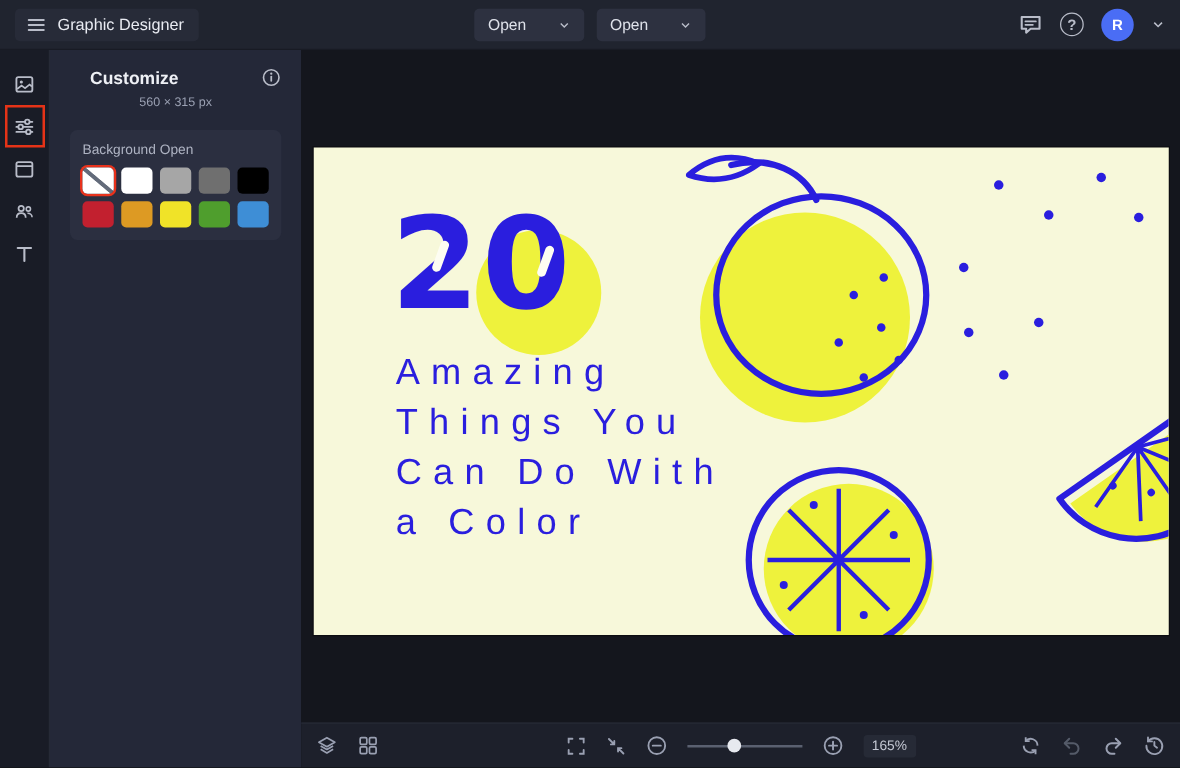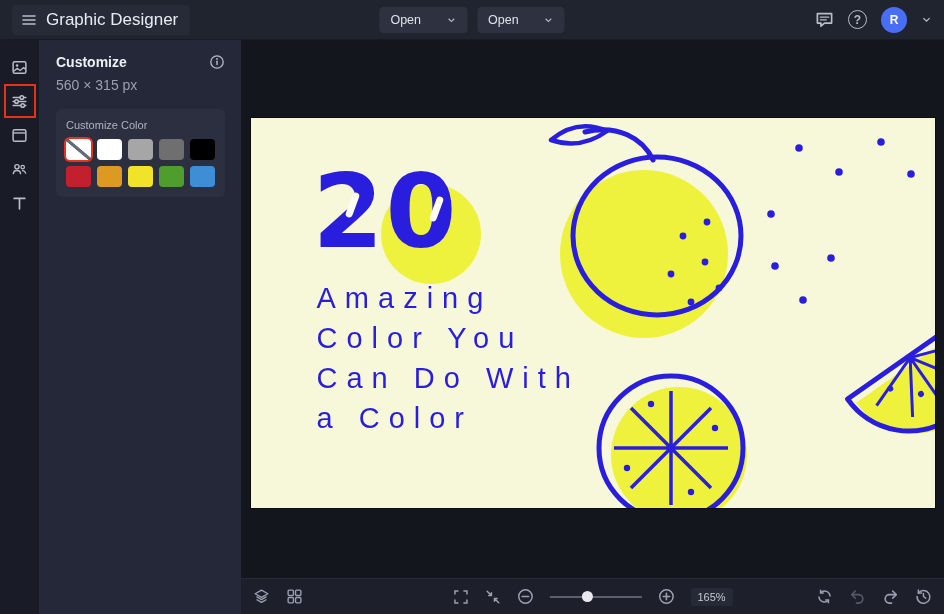--- a/index.html
+++ b/index.html
@@ -5,21 +5,21 @@
   * { margin:0; padding:0; box-sizing:border-box; }
   html,body { width:944px; height:614px; overflow:hidden; background:#121419;
               font-family:"Liberation Sans", sans-serif; }
   .app { display:flex; flex-direction:column; width:944px; height:614px; }
 
   
   .topbar { flex:0 0 40px; background:#20242f; display:flex; align-items:center;
             padding:0 12px; position:relative; border-bottom:1px solid #181b24; }
   .app-chip { display:flex; align-items:center; gap:9px; background:#272b38;
               border-radius:4px; padding:5px 12px 5px 9px; cursor:pointer; }
-  .app-chip .title { color:#e9ebf2; font-size:17px; }
+  .app-chip .title { color:#e9ebf2; font-size:13px; }
   .topbar-center { position:absolute; left:50%; transform:translateX(-50%);
                    display:flex; gap:10px; }
   .tb-btn { display:flex; align-items:center; gap:25px; background:#2d3140;
             border:none; border-radius:4px; padding:6px 11px; color:#dfe2ea;
             font-size:12.5px; font-family:inherit; cursor:pointer; }
   .topbar-right { margin-left:auto; display:flex; align-items:center; gap:14px; }
   .icon { display:inline-flex; color:#b9bdc9; }
   .help-circle { width:19px; height:19px; border:1.6px solid #b9bdc9; border-radius:50%;
                  display:flex; align-items:center; justify-content:center;
                  color:#b9bdc9; font-size:12px; font-weight:700; }
@@ -32,26 +32,26 @@
 
   .rail { width:40px; background:#191c26; border-right:1px solid #262a36;
           display:flex; flex-direction:column; align-items:center; padding-top:10px; }
   .rail-item { width:40px; height:34px; display:flex; align-items:center;
                justify-content:center; color:#8d93a5; position:relative; cursor:pointer; }
   .rail-item.active { color:#e8eaf2; }
   .highlight-box { position:absolute; left:4px; right:4px; top:0; bottom:0;
                    border:2px solid #e53317; pointer-events:none; }
 
   .panel { width:201px; background:#242838; padding:14px 16px; }
-  .panel-head { display:flex; justify-content:space-between; }
+  .panel-head { display:flex; justify-content:space-between;margin-left:16px; }
   .panel-title { color:#eef0f5; font-size:14px; font-weight:700; }
   .resize-btn { width:100%; margin-top:16px; background:#8f93f0; color:#1d2133;
                 border:none; border-radius:5px; padding:6px 0; font-size:12px;
                 font-family:inherit; cursor:pointer; }
-  .dims { color:#9aa0b2; font-size:14px; margin-top:7px; }
+  .dims { text-align:center; color:#9aa0b2; font-size:10px; margin-top:7px; }
   .bg-card { margin-top:16px; background:#2b2f40; border-radius:6px; padding:10px; }
   .bg-label { color:#aeb3c2; font-size:11px; margin-bottom:8px; }
   .swatches { display:flex; flex-wrap:wrap; gap:6px; }
   .swatch { width:25px; height:21px; border-radius:4px; cursor:pointer; }
   .swatch.none { background:linear-gradient(to top right,#fff 44%,#636b7a 46%,#636b7a 54%,#fff 56%); }
   .swatch.selected { box-shadow:0 0 0 2px #e8321c; }
 
   
   .canvas-col { flex:1; display:flex; flex-direction:column; min-width:0; background:#14161d; }
   .canvas-wrap { flex:1; display:flex; justify-content:center; align-items:flex-start;
@@ -194,21 +194,21 @@
               <circle cx="8" cy="8" r="6.2" fill="none" stroke="currentColor" stroke-width="1.3"></circle>
               <path d="M8 7.2v3.4" stroke="currentColor" stroke-width="1.4" stroke-linecap="round"></path>
               <circle cx="8" cy="4.9" r=".9" fill="currentColor"></circle>
             </svg>
         </span>
       </div>
 
       <div class="dims">560 × 315 px</div>
 
       <div class="bg-card">
-        <div class="bg-label">Customize Color</div>
+        <div class="bg-label">Background Open</div>
         <div class="swatches">
             <div class="swatch none selected"></div>
             <div class="swatch" style="background: rgb(255, 255, 255);"></div>
             <div class="swatch" style="background: rgb(166, 166, 166);"></div>
             <div class="swatch" style="background: rgb(111, 111, 111);"></div>
             <div class="swatch" style="background: rgb(0, 0, 0);"></div>
             <div class="swatch" style="background: rgb(194, 32, 47);"></div>
             <div class="swatch" style="background: rgb(221, 154, 35);"></div>
             <div class="swatch" style="background: rgb(240, 227, 40);"></div>
             <div class="swatch" style="background: rgb(79, 158, 45);"></div>
@@ -276,21 +276,21 @@
             </g>
           </svg>
 
           <div class="number-dot"></div>
           <div class="board-number">20</div>
           <span class="slash s1"></span>
           <span class="slash s2"></span>
 
           <div class="board-headline">
             <div>Amazing</div>
-            <div>Color You</div>
+            <div>Things You</div>
             <div>Can Do With</div>
             <div>a Color</div>
           </div>
         </div>
       </div>
 
       <footer class="toolbar">
         <div class="tool-left">
           <span class="tool-icon">
             <svg width="17" height="17" viewBox="0 0 16 16">

